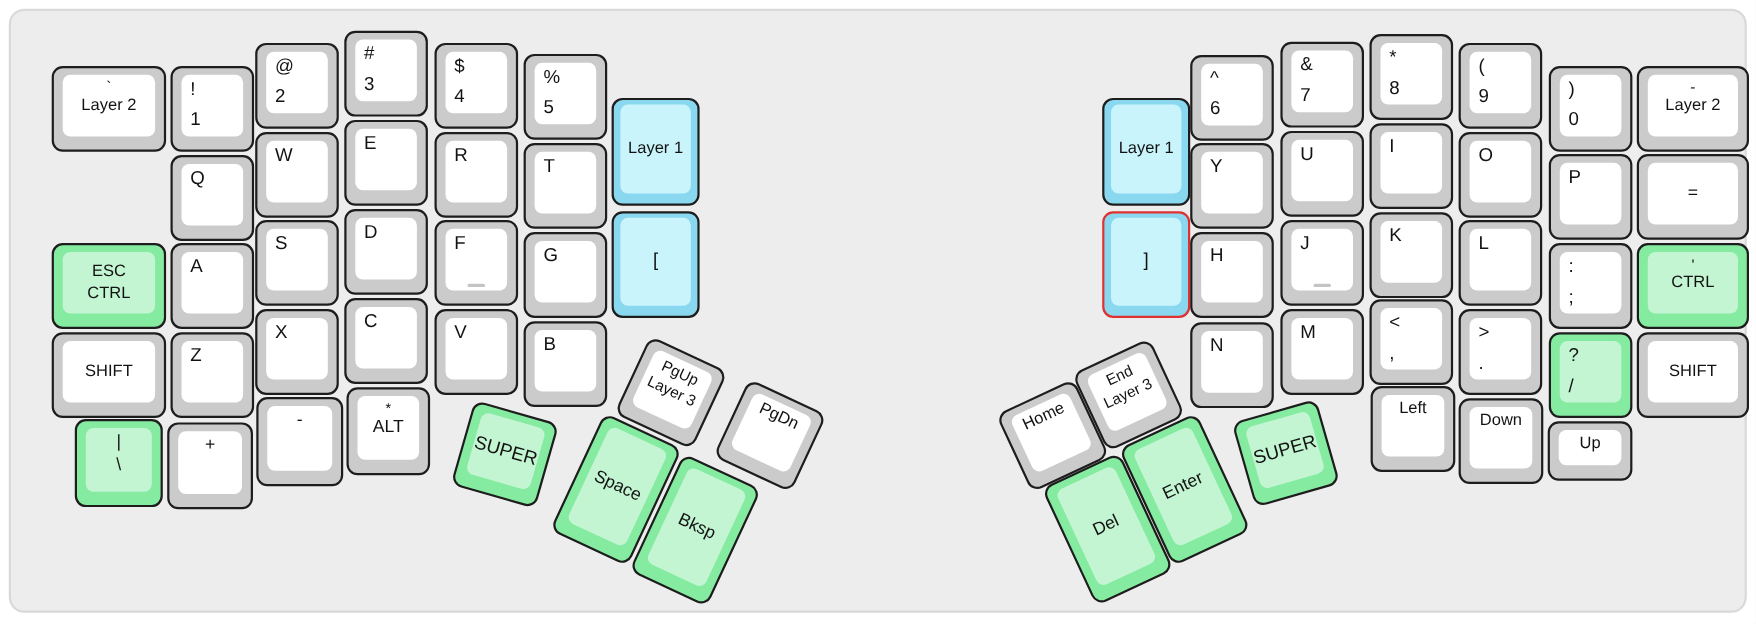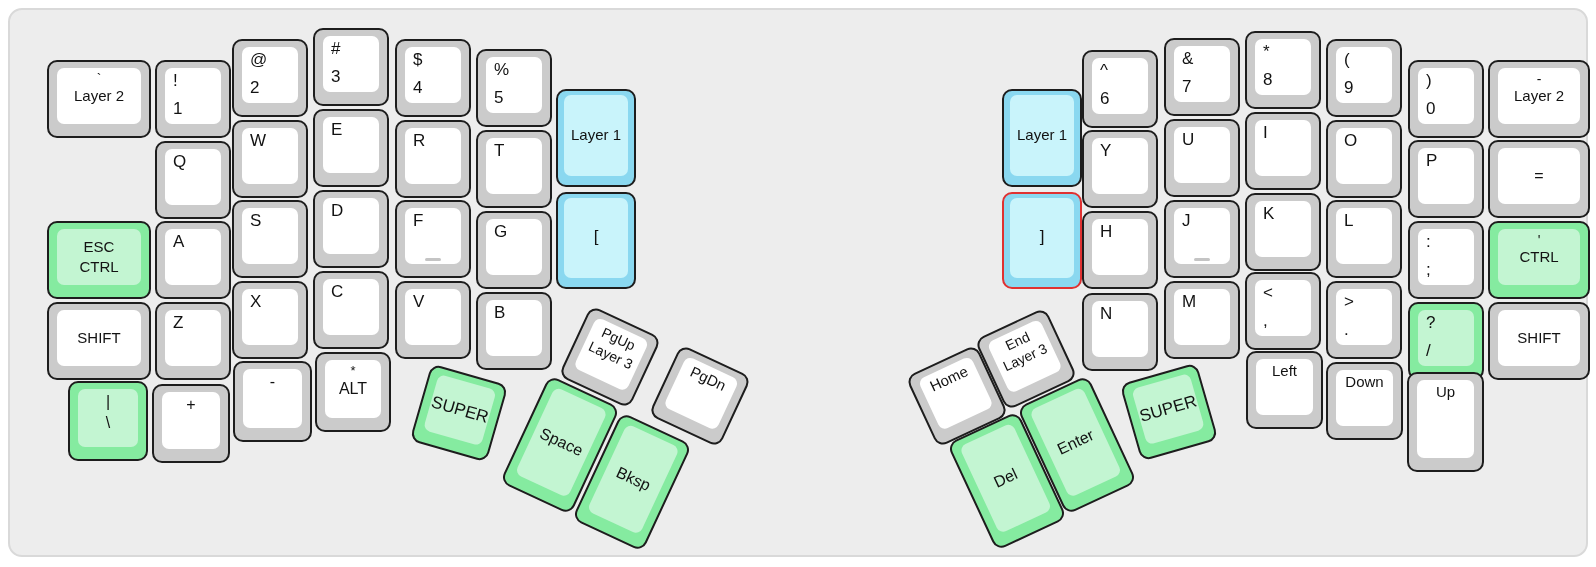--- a/index.html
+++ b/index.html
@@ -275,21 +275,21 @@
     <div class="key gray" style="left: 1398px; top: 211px; width: 76px; height: 78px;">
       <div class="cap"></div>
       <div class="lbl tl">:</div>
       <div class="lbl ll">;</div>
     </div>
     <div class="key green" style="left: 1398px; top: 292px; width: 76px; height: 78px;">
       <div class="cap"></div>
       <div class="lbl tl">?</div>
       <div class="lbl ll">/</div>
     </div>
-    <div class="key gray" style="left: 1397px; top: 362px; width: 77px; height: 100px;">
+    <div class="key gray" style="left: 1397px; top: 373px; width: 77px; height: 54px;">
       <div class="cap"></div>
       <div class="lbl tc">Up</div>
     </div>
     <div class="key gray" style="left: 1478px; top: 50px; width: 102px; height: 78px;">
       <div class="cap"></div>
       <div class="lbl tc" style="font-size: 14px;">-</div>
       <div class="lbl c">Layer 2</div>
     </div>
     <div class="key gray" style="left: 1478px; top: 130px; width: 102px; height: 78px;">
       <div class="cap"></div>

